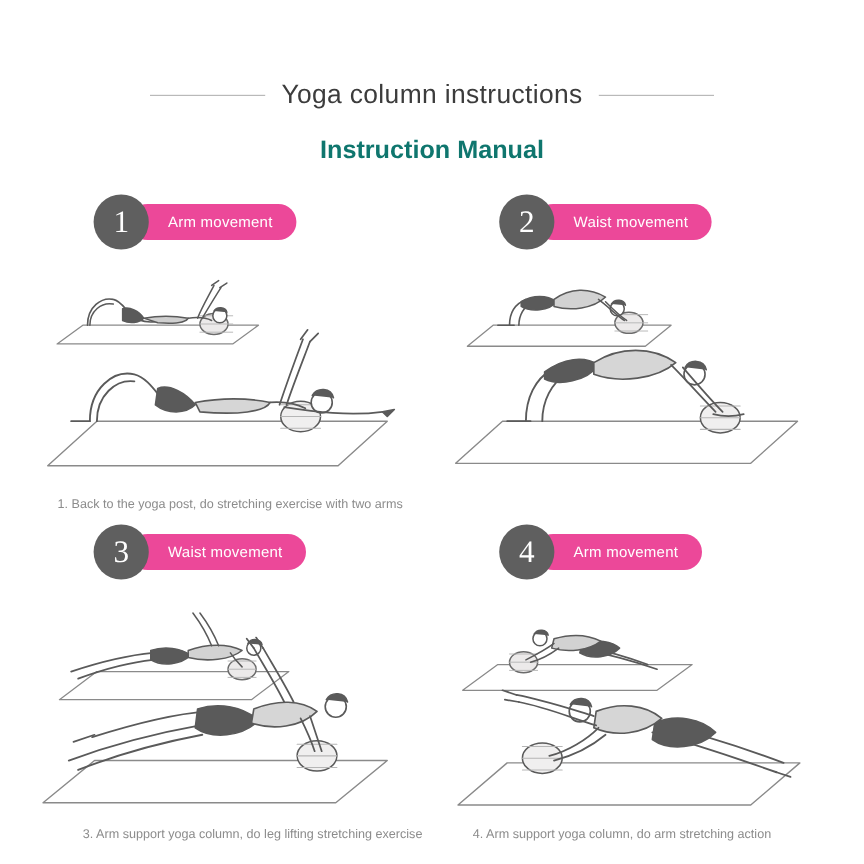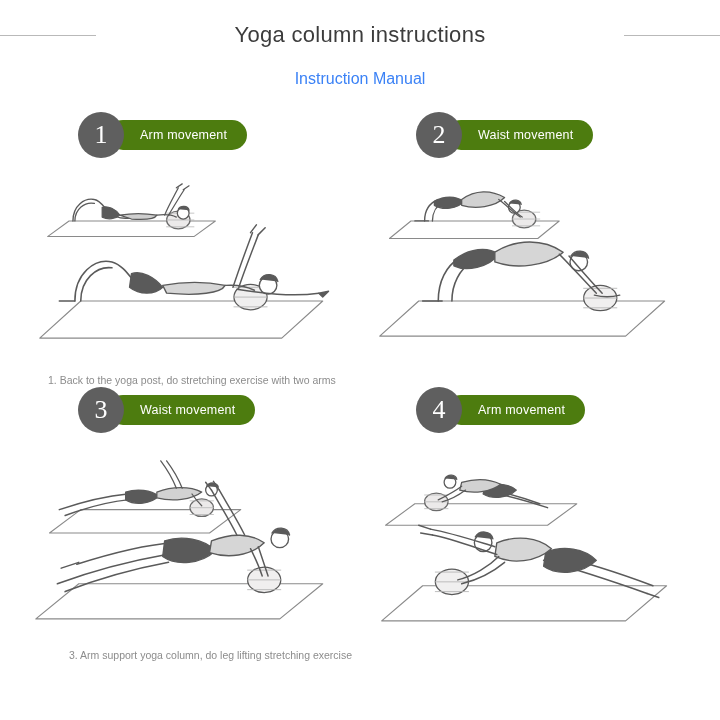--- a/index.html
+++ b/index.html
@@ -17,40 +17,41 @@
   }
 
   
   .header {
     padding-top: 22px;
     text-align: center;
   }
   .title-row {
     display: flex;
     align-items: center;
-    justify-content: space-between;
+    justify-content: center;
     gap: 14px;
+    margin-top: 44px;
   }
   .title-rule {
     width: 96px;
     height: 1px;
     background: #b9b9b9;
   }
   .page-title {
     font-size: 22px;
     font-weight: 400;
     color: #3c3c3c;
     letter-spacing: 0.3px;
     white-space: nowrap;
   }
   .subtitle {
     margin-top: 22px;
-    font-size: 16px;
-    color: #3b82f6;
-    font-weight: 400;
+    font-size: 21px;
+    color: #0f766e;
+    font-weight: 700;
   }
 
   
   .grid {
     position: relative;
     margin-top: 24px;
     display: grid;
     grid-template-columns: 1fr 1fr;
     grid-template-rows: 275px 275px;
     width: 720px;
@@ -78,21 +79,21 @@
     align-items: center;
     justify-content: center;
     z-index: 3;
     position: relative;
     font-family: "Liberation Serif", serif;
   }
   .pill {
     height: 30px;
     margin-left: -16px;
     padding: 0 20px 0 32px;
-    background: #4d7c0f;
+    background: #ec4899;
     color: #ffffff;
     border-radius: 15px;
     font-size: 12.5px;
     display: flex;
     align-items: center;
     letter-spacing: .2px;
     z-index: 2;
     position: relative;
     white-space: nowrap;
   }
@@ -103,21 +104,21 @@
   }
   .art svg {
     display: block;
     width: 100%;
     height: 100%;
   }
   .caption {
     font-size: 10.5px;
     color: #8c8c8c;
     text-align: left;
-    margin-top: 16px;
+    margin-top: 6px;
     white-space: nowrap;
   }
   .cap-left { padding-left: 18px; }
   .cap-right { padding-left: 10px; }
   .cap-b-left { padding-left: 14px; text-align: right; }
   .cap-b-right { padding-left: 26px; }
 </style>
 </head>
 <body>
 
@@ -360,15 +361,16 @@
 
           <path d="M130 110 C110 104 86 96 64 92" stroke="#5a5a5a" stroke-width="1.5"></path>
           <path d="M132 118 C112 112 88 102 66 98" stroke="#5a5a5a" stroke-width="1.5"></path>
           <path d="M64 92 L52 88 M66 98 L54 96" stroke="#5a5a5a" stroke-width="1.5"></path>
 
           <path d="M134 120 C124 130 108 140 92 144" stroke="#5a5a5a" stroke-width="1.5"></path>
           <path d="M140 126 C128 136 112 144 96 148" stroke="#5a5a5a" stroke-width="1.5"></path>
         </g>
       </svg>
     </div>
+    <div class="caption cap-b-right">4. Arm support yoga column, do arm stretching action</div>
   </div>
 
 </div>
 
 </body></html>

